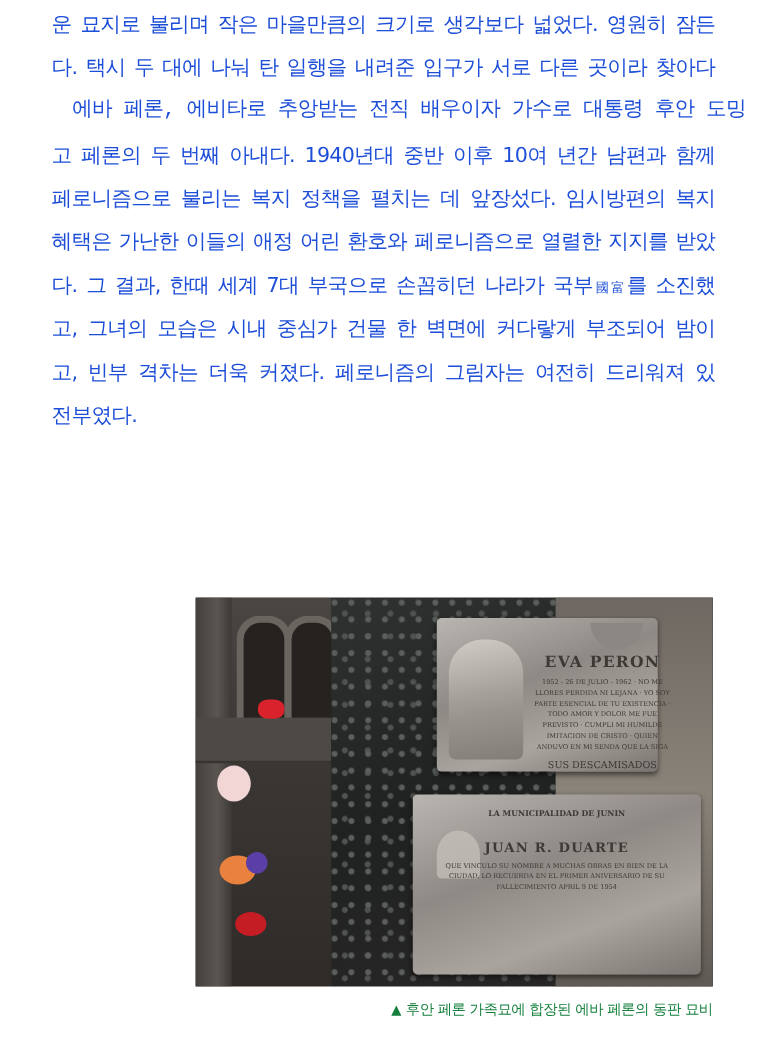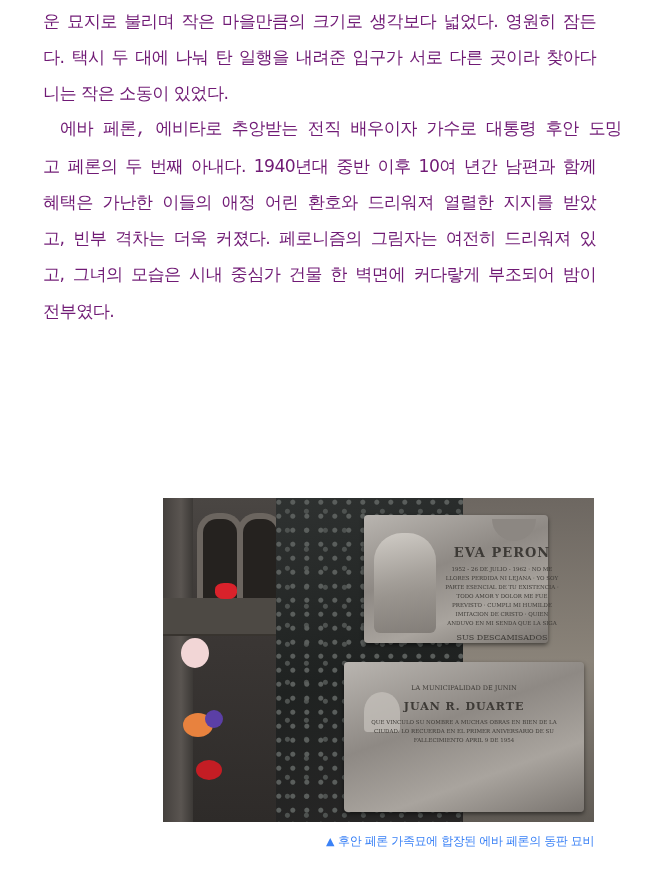--- a/index.html
+++ b/index.html
@@ -4,21 +4,21 @@
 <style>
   html, body { margin: 0; padding: 0; background: #ffffff; }
   body { width: 649px; height: 873px; position: relative; overflow: hidden; }
   .page { position: absolute; left: 0; top: 0; width: 649px; height: 873px; }
   .text-block { position: absolute; left: 43px; top: 3px; width: 553px; }
   .line {
     font-family: "DejaVu Sans", sans-serif;
     font-size: 17.2px;
     line-height: 36.2px;
     height: 36.2px;
-    color: #701a75;
+    color: #1d4ed8;
     white-space: nowrap;
     text-align: justify;
     text-align-last: justify;
     letter-spacing: -0.6px;
   }
   .line.last { text-align-last: left; }
   .line.indent { padding-left: 17px; font-family: Liberation Mono, monospace; }
   .small-hanja { font-size: 11px; }
   .photo {
     position: absolute; left: 163px; top: 498px; width: 431px; height: 324px;
@@ -63,50 +63,51 @@
   .plaque.juan { left: 181px; top: 164px; width: 240px; height: 150px; }
   .plaque .figure {
     position: absolute; left: 10px; top: 18px; width: 62px; height: 100px;
     background: linear-gradient(170deg, #d6d2cc 0%, #9a958f 60%, #7b7671 100%);
     border-radius: 28px 28px 6px 6px; opacity: .85;
   }
   .plaque .title { position: absolute; left: 78px; top: 30px; width: 120px; font-size: 13px; font-weight: bold; letter-spacing: 1px; }
   .plaque .sub { position: absolute; left: 78px; top: 50px; width: 120px; font-size: 5.5px; line-height: 9px; }
   .plaque .sign { position: absolute; left: 78px; top: 106px; width: 120px; font-size: 8px; font-weight: normal; margin-top: 12px; }
   .plaque .urn { position: absolute; right: 12px; top: 4px; width: 44px; height: 22px; border-radius: 0 0 22px 22px; background: #8c8782; }
-  .juan .t1 { position: absolute; left: 20px; top: 22px; width: 200px; font-size: 6.5px; font-weight: normal; }
+  .juan .t1 { position: absolute; left: 20px; top: 12px; width: 200px; font-size: 6.5px; font-weight: bold; }
   .juan .t2 { position: absolute; left: 20px; top: 38px; width: 200px; font-size: 11px; font-weight: bold; letter-spacing: 1px; }
   .juan .t3 { position: absolute; left: 20px; top: 56px; width: 200px; font-size: 5.5px; line-height: 9px; }
   .juan .flame { position: absolute; left: 20px; top: 30px; width: 36px; height: 40px; border-radius: 50% 50% 10% 10%; background: #c7c3bd; opacity: .7; }
   .flowers { position: absolute; }
   .f1 { left: 18px; top: 140px; width: 28px; height: 30px; border-radius: 50%; background: #f2d6d6; }
   .f2 { left: 20px; top: 215px; width: 30px; height: 24px; border-radius: 50%; background: #e8823e; }
   .f3 { left: 42px; top: 212px; width: 18px; height: 18px; border-radius: 50%; background: #5b3fa6; }
   .f4 { left: 33px; top: 262px; width: 26px; height: 20px; border-radius: 50%; background: #c41d24; }
   .f5 { left: 52px; top: 85px; width: 22px; height: 16px; border-radius: 40%; background: #d9222b; }
   .caption {
     position: absolute; left: 300px; top: 833px; width: 294px;
-    font-family: "DejaVu Sans", sans-serif; font-size: 12px; color: #3b82f6;
+    font-family: "DejaVu Sans", sans-serif; font-size: 12px; color: #15803d;
     text-align: right; white-space: nowrap; letter-spacing: -0.4px;
   }
   .caption .tri { font-size: 11px; margin-right: 4px; }
 </style>
 </head>
 <body>
 
 <div class="page">
   <div class="text-block">
     <div class="line">운 묘지로 불리며 작은 마을만큼의 크기로 생각보다 넓었다. 영원히 잠든</div>
     <div class="line">다. 택시 두 대에 나눠 탄 일행을 내려준 입구가 서로 다른 곳이라 찾아다</div>
-    <div class="line last">니는 작은 소동이 있었다.</div>
     <div class="line indent">에바 페론, 에비타로 추앙받는 전직 배우이자 가수로 대통령 후안 도밍</div>
     <div class="line">고 페론의 두 번째 아내다. 1940년대 중반 이후 10여 년간 남편과 함께</div>
-    <div class="line">혜택은 가난한 이들의 애정 어린 환호와 드리워져 열렬한 지지를 받았</div>
+    <div class="line">페로니즘으로 불리는 복지 정책을 펼치는 데 앞장섰다. 임시방편의 복지</div>
+    <div class="line">혜택은 가난한 이들의 애정 어린 환호와 페로니즘으로 열렬한 지지를 받았</div>
+    <div class="line"><span>다. 그 결과, 한때 세계 7대 부국으로 손꼽히던 나라가 국부</span><span class="small-hanja">國富</span><span>를 소진했</span></div>
+    <div class="line">고, 그녀의 모습은 시내 중심가 건물 한 벽면에 커다랗게 부조되어 밤이</div>
     <div class="line">고, 빈부 격차는 더욱 커졌다. 페로니즘의 그림자는 여전히 드리워져 있</div>
-    <div class="line">고, 그녀의 모습은 시내 중심가 건물 한 벽면에 커다랗게 부조되어 밤이</div>
     <div class="line last">전부였다.</div>
   </div>
 
   <div class="photo">
     <div class="left-arch">
       <div class="pillar"></div>
       <div class="arch" style="left:34px"></div>
       <div class="arch" style="left:74px"></div>
       <div class="shelf"></div>
       <div class="flowers f1"></div>

